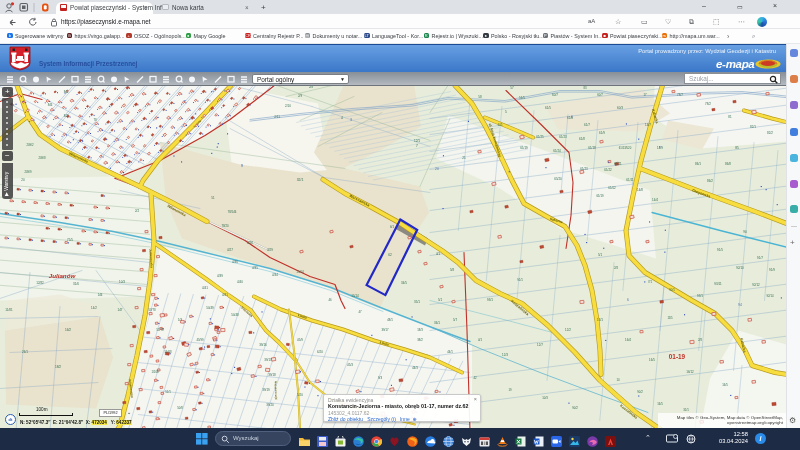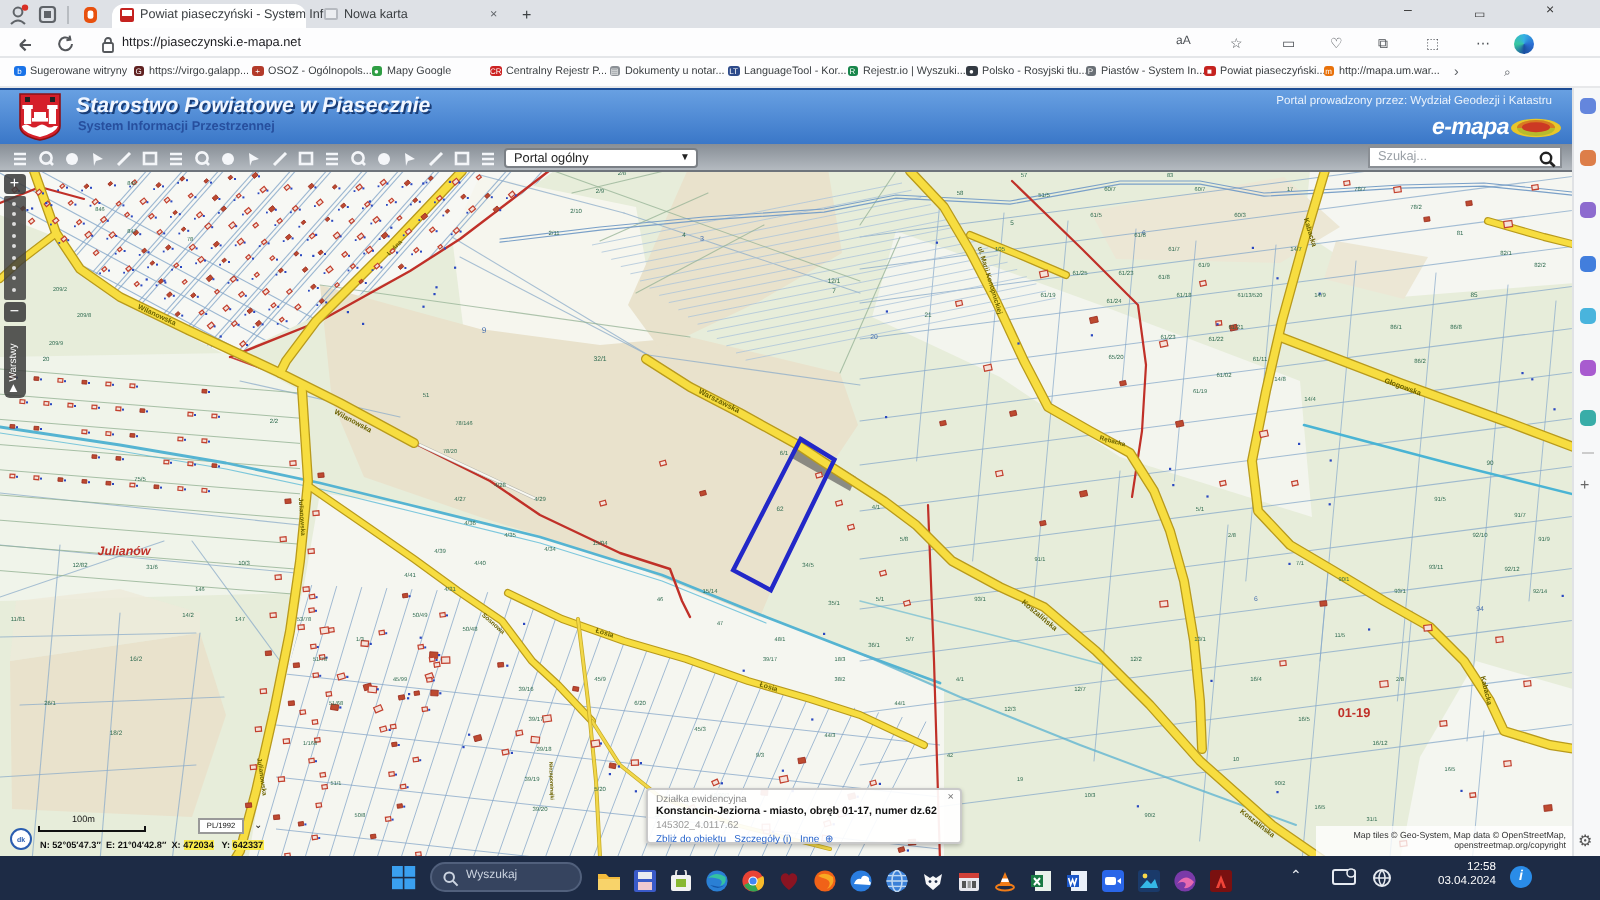--- a/index.html
+++ b/index.html
@@ -129,21 +129,20 @@
         <rect x="3" y="8" width="3.6" height="8" fill="#fff"></rect>
         <rect x="15.4" y="8" width="3.6" height="8" fill="#fff"></rect>
         <rect x="2.2" y="6.5" width="5.2" height="2" fill="#fff"></rect>
         <rect x="14.6" y="6.5" width="5.2" height="2" fill="#fff"></rect>
         <rect x="8" y="10" width="6" height="4.5" fill="#fff"></rect>
         <rect x="7" y="13" width="8" height="1.8" fill="#fff"></rect>
         <path d="M2 17 Q4 15.5 6 17 Q8 18.5 10 17 Q12 15.5 14 17 Q16 18.5 18 17 L20 17 Q19 20.5 11 22.5 Q3 20.5 2 17.5 Z" fill="#fff"></path>
         <rect x="3.5" y="2.5" width="2.5" height="2.5" fill="#222"></rect>
         <rect x="16" y="2.5" width="2.5" height="2.5" fill="#222"></rect>
       </svg>
-      <div id="hdrtitle">Starostwo Powiatowe w Piasecznie</div>
       <div id="hdrsub">System Informacji Przestrzennej</div>
       <div id="hdrright">Portal prowadzony przez: Wydział Geodezji i Katastru</div>
       <div id="emapa">e-mapa</div>
       <svg class="abs" style="left:755px;top:14.5px" width="26" height="10">
         <ellipse cx="13" cy="5" rx="12.5" ry="4.6" fill="#e8c62a"></ellipse>
         <ellipse cx="13" cy="5" rx="9.5" ry="4" fill="#b8ba2c"></ellipse>
         <path d="M3.5 5 A9.5 4 0 0 1 22.5 5 Z" fill="#d87a22"></path>
         <ellipse cx="13" cy="4.6" rx="7" ry="2.5" fill="#cc3a24"></ellipse>
       </svg>
     </div>

